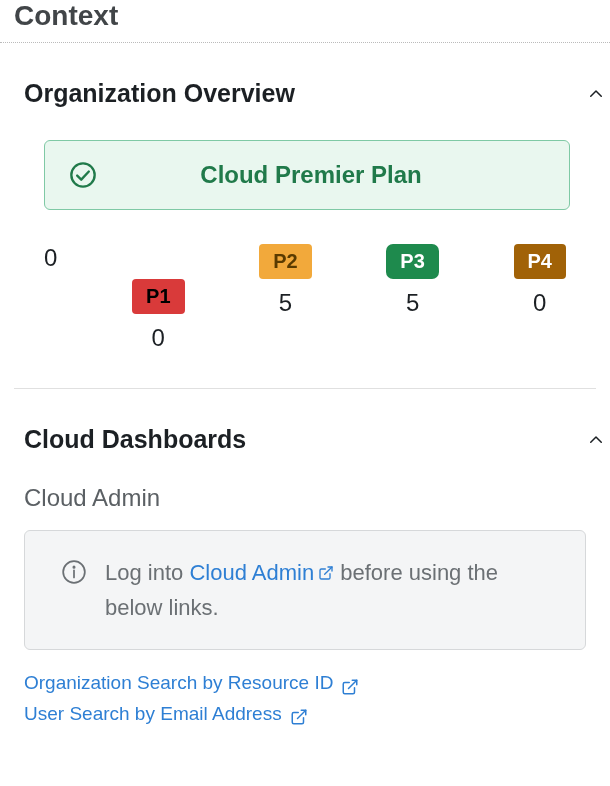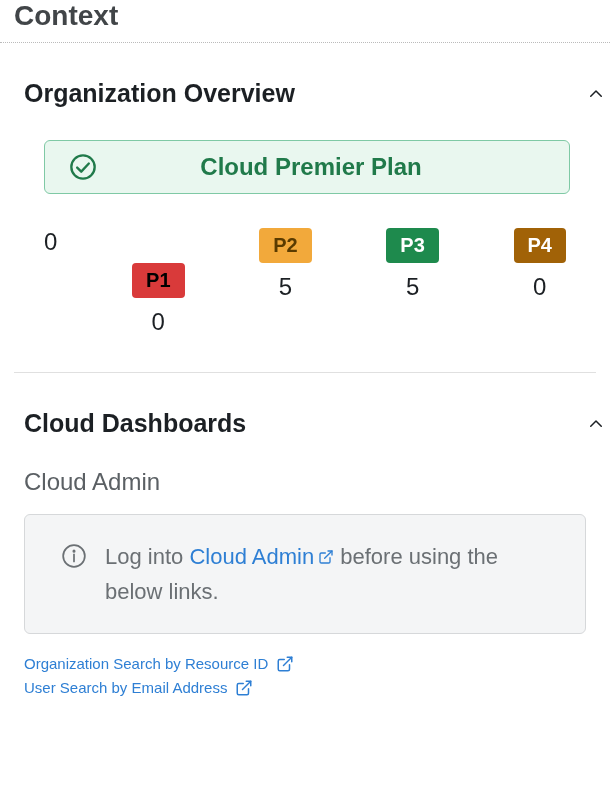--- a/index.html
+++ b/index.html
@@ -45,21 +45,21 @@
       width: 18px;
       height: 18px;
     }
     .plan-banner {
       margin: 32px 40px 0 44px;
       border: 1px solid #7fc9a5;
       background: #e9f7ef;
       border-radius: 6px;
       display: flex;
       align-items: center;
-      padding: 12px 24px;
+      padding: 20px 24px;
     }
     .check-icon {
       width: 28px;
       height: 28px;
       flex-shrink: 0;
     }
     .check-icon svg {
       width: 28px;
       height: 28px;
     }
@@ -88,21 +88,21 @@
       padding: 6px 14px;
       font-size: 20px;
       font-weight: 600;
       color: #fff;
       min-width: 46px;
       text-align: center;
     }
     .badge-esc { background: #6c757a; color:#fff; }
     .badge-p1 { background: #d93a3a; color:#000000;margin-top:35px; }
     .badge-p2 { background: #f2a93b; color:#5a3b00; }
-    .badge-p3 { background: #1e8a4d; color:#fff; }
+    .badge-p3 { background: #1e8a4d; color:#fff;border-radius:7px; }
     .badge-p4 { background: #a16207; color:#fff; }
     .priority-count {
       font-size: 24px;
       font-weight: 400;
       color: #1c2024;
     }
     .divider {
       height: 1px;
       background: #e0e0e0;
       margin: 36px 14px 0 14px;
@@ -151,21 +151,21 @@
       vertical-align: -1px;
     }
     .ext-icon svg {
       width: 16px;
       height: 16px;
     }
     .links-list {
       margin: 18px 24px 0 24px;
     }
     .links-list .link-row {
-      font-size: 15px;
+      font-size: 19px;
       line-height: 1.6;
       color: #2e7fd4;
       cursor: pointer;
       display: flex;
       align-items: center;
     }
     .links-list .ext-icon {
       width: 18px;
       height: 18px;
       margin-left: 8px;

